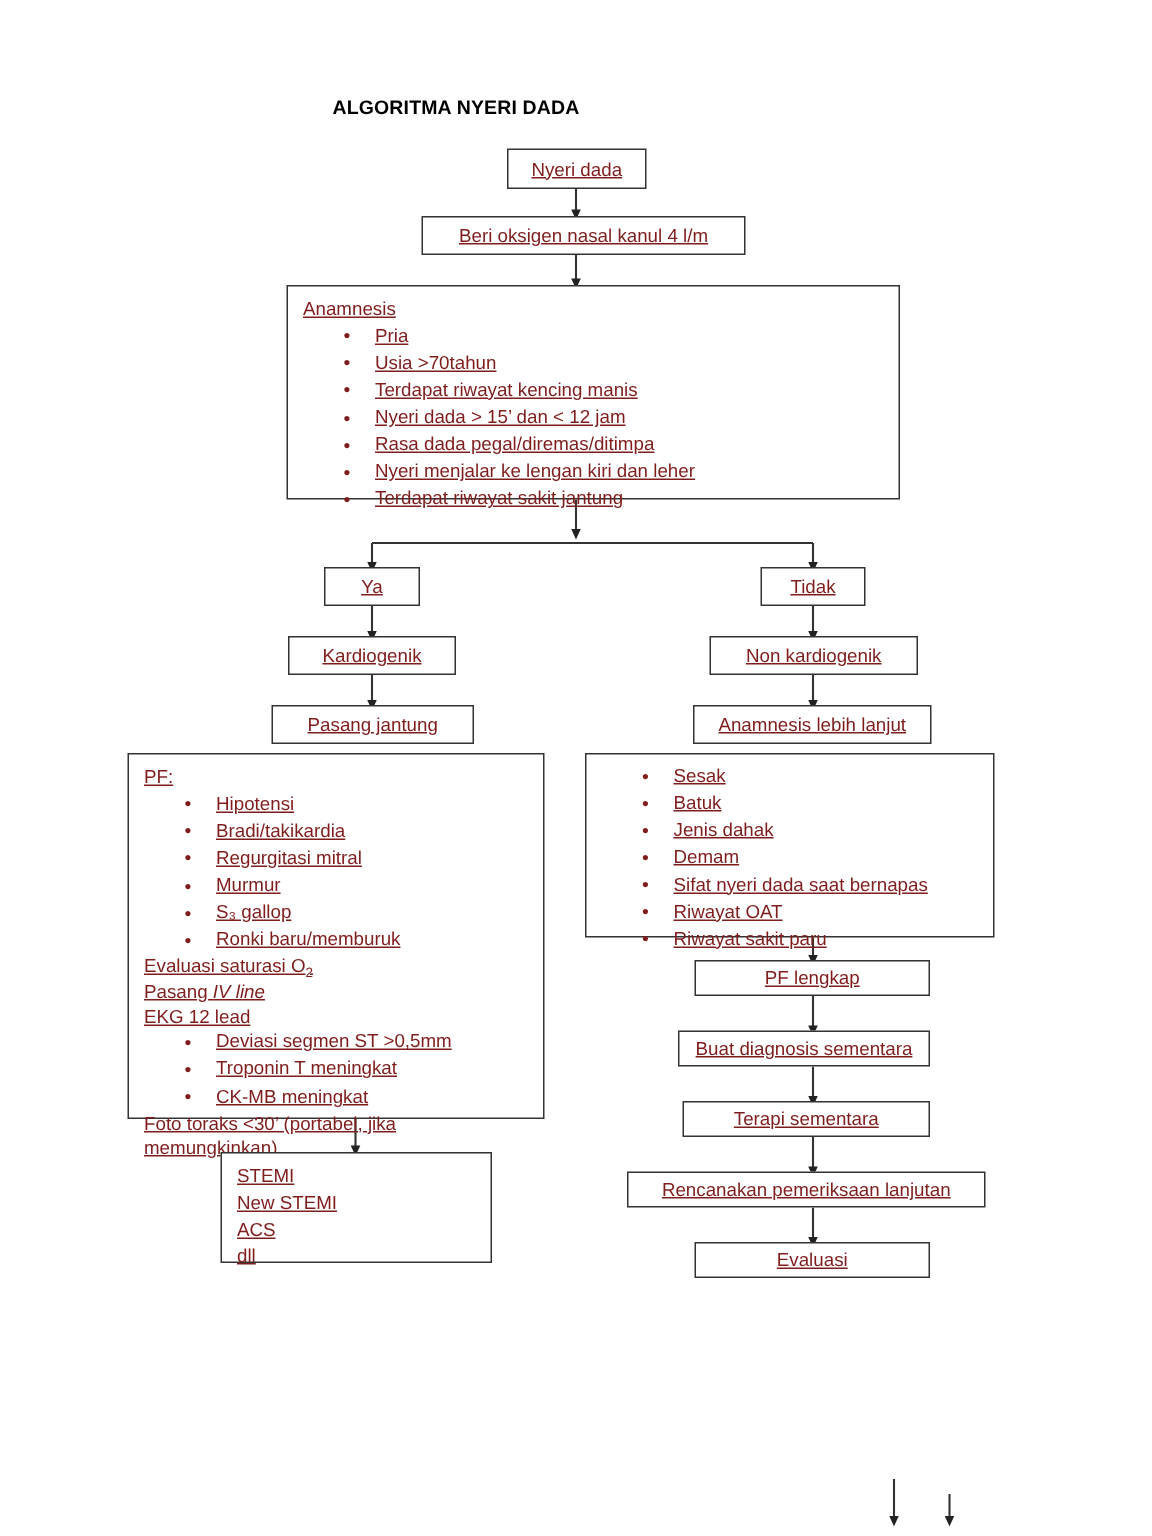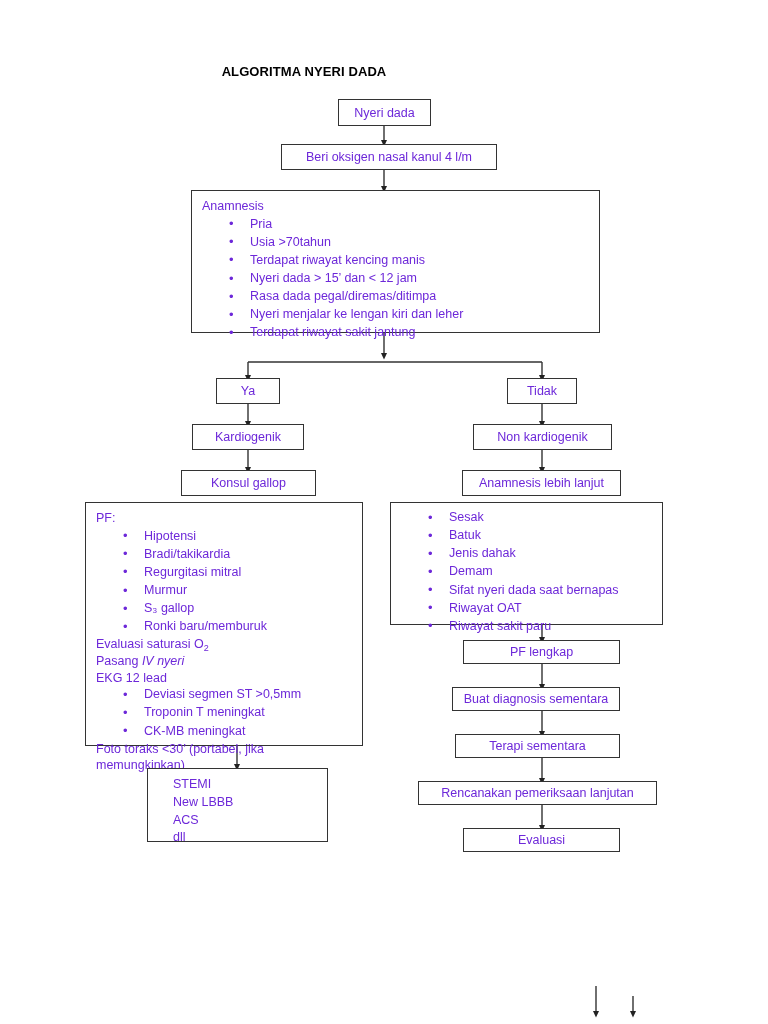--- a/index.html
+++ b/index.html
@@ -45,21 +45,22 @@
   }
 
   
   .node {
     position: absolute;
     box-sizing: border-box;
     border: 1px solid #333333;
     background: #ffffff;
     font-size: 12.5px;
     line-height: 1.28;
-    color: #6d28d9;
+    color: #7f1d1d;
+    text-decoration: underline;
   }
   .node.centered {
     display: flex;
     align-items: center;
     justify-content: center;
     text-align: center;
   }
   .node.listbox {
     padding: 7px 8px 7px 10px;
     text-align: left;
@@ -97,21 +98,20 @@
 
   .lead-line {
     display: block;
     line-height: 1.33;
     margin-bottom: 1px;
   }
 
   .stack-line {
     display: block;
     line-height: 1.42;
-    margin-left: 15px;
   }
 
   sub {
     font-size: 0.72em;
     line-height: 0;
     vertical-align: baseline;
     position: relative;
     bottom: -0.26em;
   }
 
@@ -198,51 +198,51 @@
 
   <div class="node centered" style="left:192px; top:424px; width:112px; height:26px;">
     <span class="node-label">Kardiogenik</span>
   </div>
 
   <div class="node centered" style="left:473px; top:424px; width:139px; height:26px;">
     <span class="node-label">Non kardiogenik</span>
   </div>
 
   <div class="node centered" style="left:181px; top:470px; width:135px; height:26px;">
-    <span class="node-label">Konsul gallop</span>
+    <span class="node-label">Pasang jantung</span>
   </div>
 
   <div class="node centered" style="left:462px; top:470px; width:159px; height:26px;">
     <span class="node-label">Anamnesis lebih lanjut</span>
   </div>
 
   <div class="node listbox" style="left:85px; top:502px; width:278px; height:244px;">
     <span class="lead-line">PF:</span>
     <ul class="bullets">
       <li>Hipotensi</li>
       <li>Bradi/takikardia</li>
       <li>Regurgitasi mitral</li>
       <li>Murmur</li>
       <li>S₃ gallop</li>
       <li>Ronki baru/memburuk</li>
     </ul>
     <span class="plain-line"><span>Evaluasi saturasi O</span><sub>2</sub></span>
-    <span class="plain-line"><span>Pasang </span><span class="ital">IV nyeri</span></span>
+    <span class="plain-line"><span>Pasang </span><span class="ital">IV line</span></span>
     <span class="plain-line">EKG 12 lead</span>
     <ul class="bullets">
       <li>Deviasi segmen ST &gt;0,5mm</li>
       <li>Troponin T meningkat</li>
       <li>CK-MB meningkat</li>
     </ul>
     <span class="plain-line">Foto toraks &lt;30’ (portabel, jika memungkinkan)</span>
   </div>
 
   <div class="node listbox" style="left:147px; top:768px; width:181px; height:74px;">
     <span class="stack-line">STEMI</span>
-    <span class="stack-line">New LBBB</span>
+    <span class="stack-line">New STEMI</span>
     <span class="stack-line">ACS</span>
     <span class="stack-line">dll</span>
   </div>
 
   <div class="node listbox" style="left:390px; top:502px; width:273px; height:123px; padding-top:6px;">
     <ul class="bullets">
       <li>Sesak</li>
       <li>Batuk</li>
       <li>Jenis dahak</li>
       <li>Demam</li>

